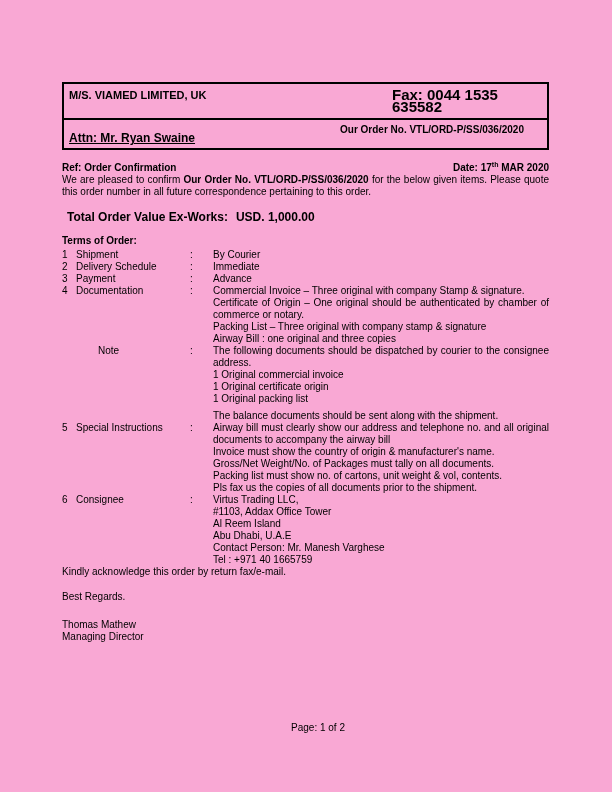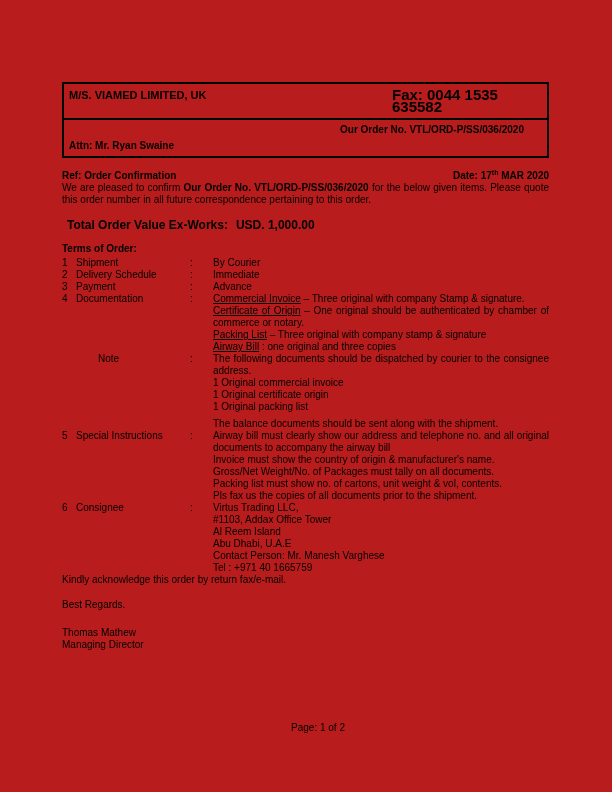--- a/index.html
+++ b/index.html
@@ -5,51 +5,51 @@
   * { margin: 0; padding: 0; box-sizing: border-box; }
   html, body { background: #ffffff; }
   body {
     width: 612px; height: 792px;
     font-family: "Liberation Sans", "DejaVu Sans", sans-serif;
     color: #000;
   }
   .page {
     position: relative;
     width: 612px; height: 792px;
-    background: #b91c1c;
+    background: #f9a8d4;
     overflow: hidden;
   }
   .content {
     position: absolute;
     left: 62px; top: 82px;
     width: 487px;
     font-size: 10px;
     line-height: 12px;
   }
 
   
   .header-table { border: 2px solid #000; }
   .ht-row { display: flex; align-items: flex-start; }
   .ht-row.first { border-bottom: 2px solid #000; }
   .ht-cell { font-weight: bold; padding: 5px 2px 5px 5px; }
   .ht-left { flex: 1; }
   .ht-company { font-size: 11px; }
   .ht-right1 { width: 160px; font-size: 15px; }
-  .ht-attn { font-size: 10px; padding-top: 20px; padding-bottom: 4px; }
+  .ht-attn { font-size: 12px; padding-top: 12px; padding-bottom: 4px; text-decoration: underline; }
   .ht-right2 { width: 212px; font-size: 10px; padding-top: 4px; padding-bottom: 4px; }
 
   
   .ref-row {
     margin-top: 12px;
     display: flex; justify-content: space-between;
     font-weight: bold;
   }
   sup { font-size: 7px; line-height: 0; vertical-align: super; }
   .b { font-weight: bold; }
-  .u { text-decoration: underline; }
+  .u { }
 
   .intro { margin-top: 0; text-align: justify; }
 
   .total-line { margin-top: 13px; padding-left: 5px; font-weight: bold; font-size: 12px; }
   .total-line .value { margin-left: 8px; }
 
   .terms-title { margin-top: 12px; font-weight: bold; }
 
   .terms-list { margin-top: 2px; }
   .term-row {

